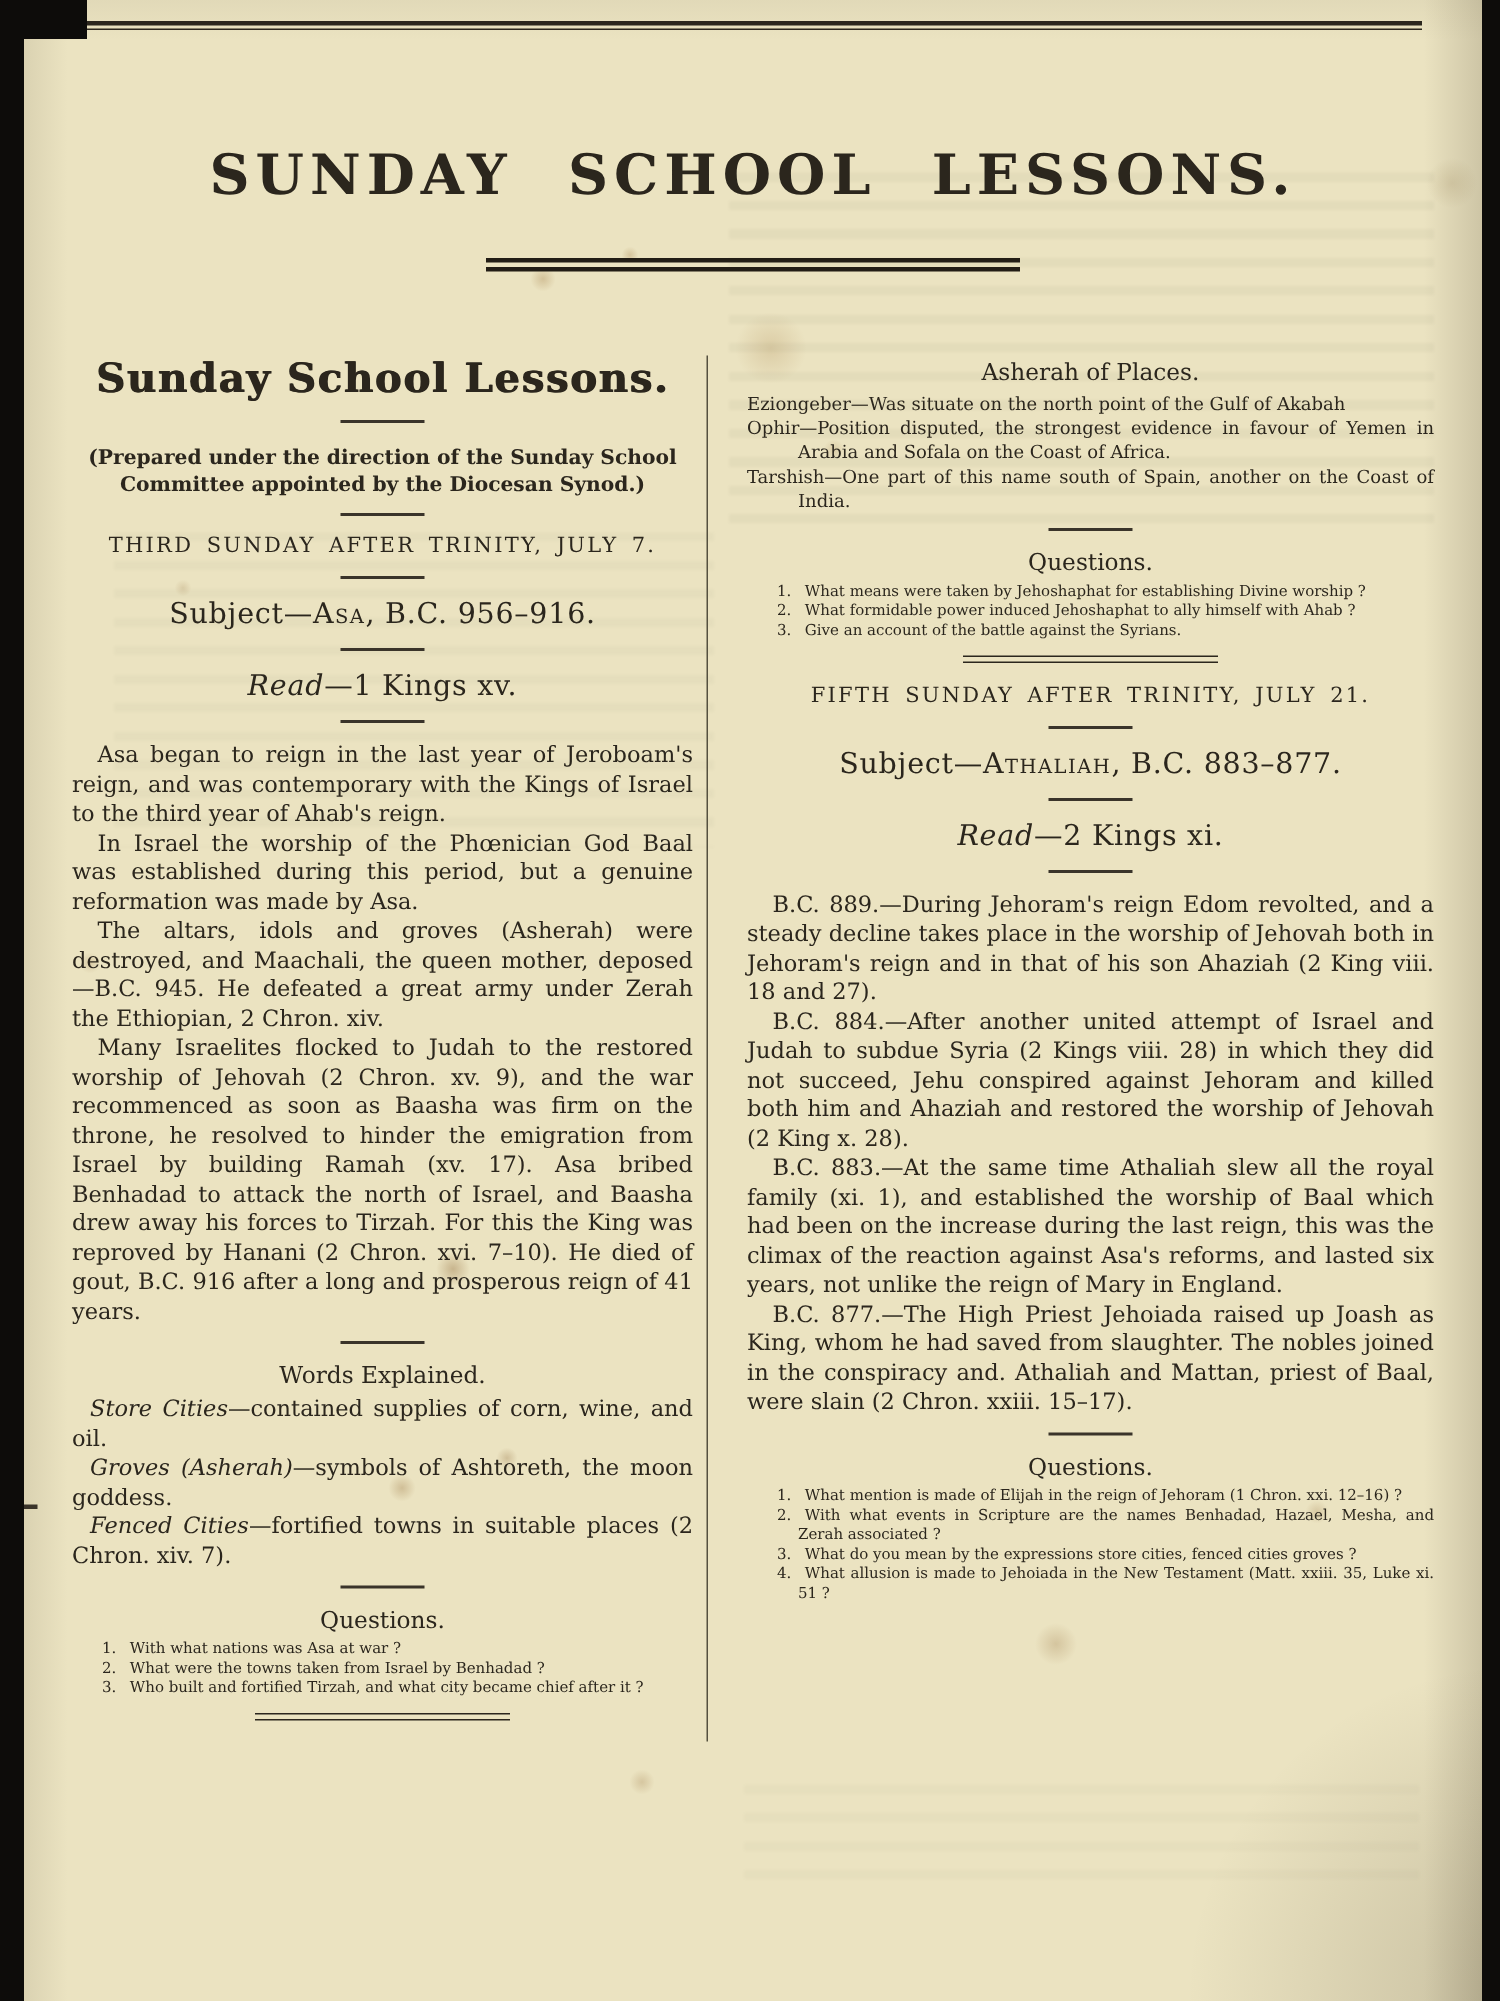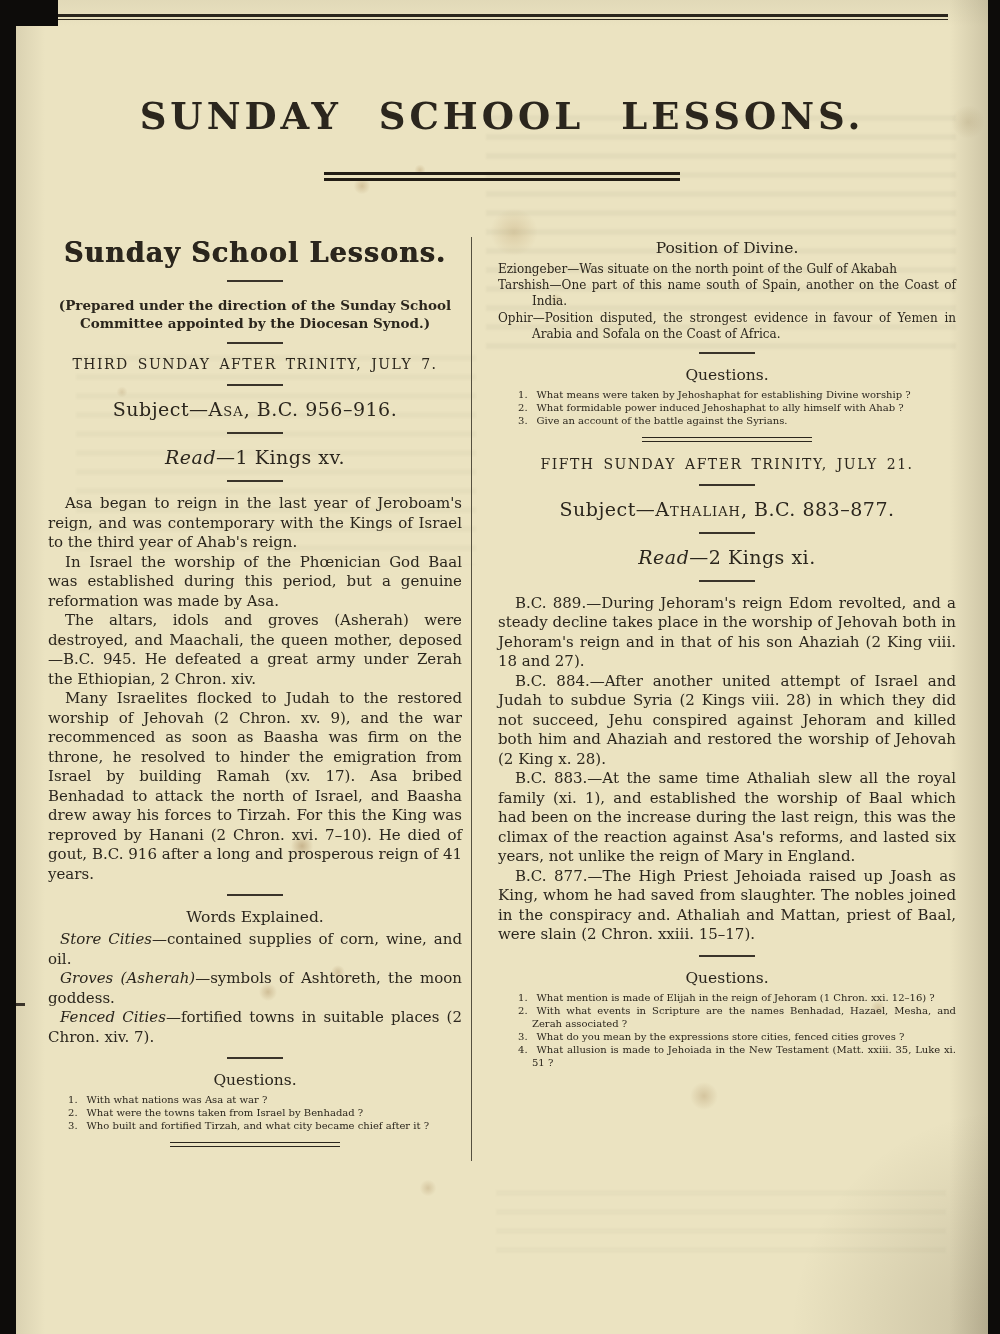--- a/index.html
+++ b/index.html
@@ -132,24 +132,24 @@
             <li>With what nations was Asa at war ?</li>
             <li>What were the towns taken from Israel by Benhadad ?</li>
             <li>Who built and fortified Tirzah, and what city became chief after it ?</li>
           </ol>
 
           <div class="rule-double sp-block"></div>
 
         </div>
 
         <div class="col-right">
-          <div class="minor-heading">Position of Divine.</div>
+          <div class="minor-heading">Asherah of Places.</div>
           <p class="place-item">Eziongeber—Was situate on the north point of the Gulf of Akabah</p>
+          <p class="place-item">Ophir—Position disputed, the strongest evidence in favour of Yemen in Arabia and Sofala on the Coast of Africa.</p>
           <p class="place-item">Tarshish—One part of this name south of Spain, another on the Coast of India.</p>
-          <p class="place-item">Ophir—Position disputed, the strongest evidence in favour of Yemen in Arabia and Sofala on the Coast of Africa.</p>
 
           <div class="rule-short sp-block"></div>
           <div class="minor-heading">Questions.</div>
           <ol class="q-list">
             <li>What means were taken by Jehoshaphat for  establishing Divine worship ?</li>
             <li>What formidable power induced  Jehoshaphat to ally himself with Ahab ?</li>
             <li>Give an account of the battle against the Syrians.</li>
           </ol>
 
           <div class="rule-double sp-block"></div>

